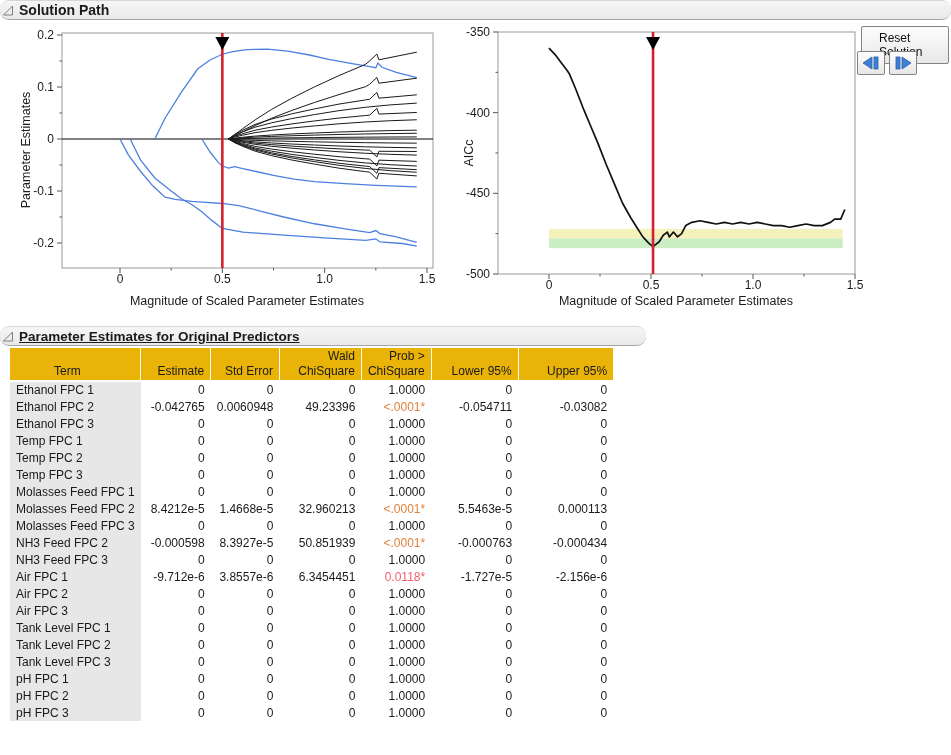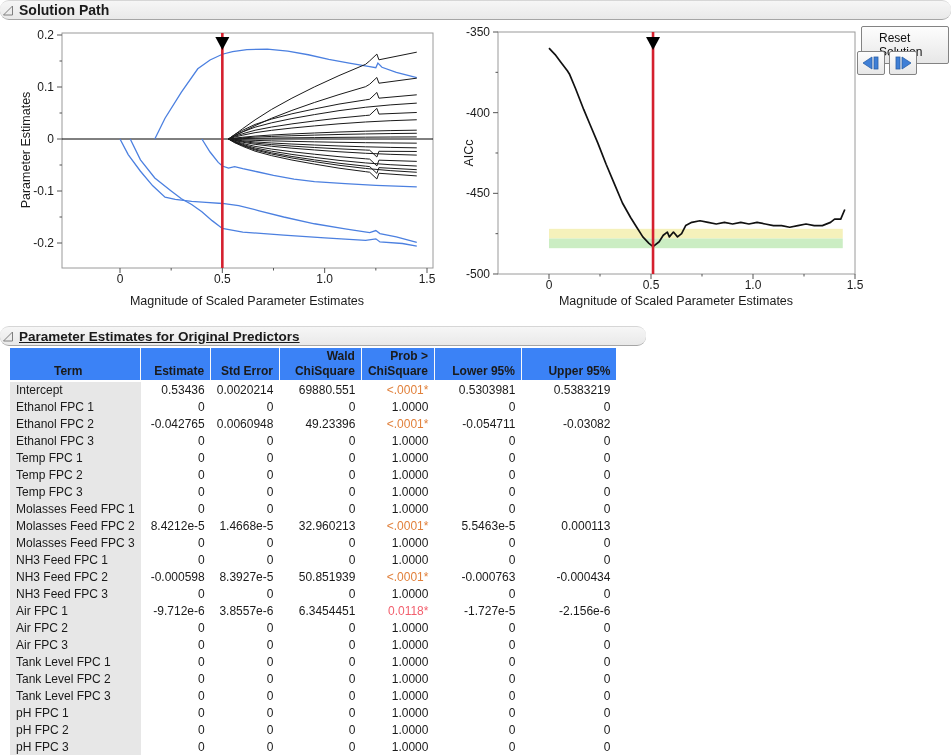--- a/index.html
+++ b/index.html
@@ -16,21 +16,21 @@
   .btn{position:absolute;box-sizing:border-box;background:linear-gradient(#fdfdfd,#e7e7e7);
        border:1px solid #838383;border-radius:2px;font-size:12px;color:#111;
        display:flex;align-items:center;justify-content:center;cursor:default;}
   #resetBtn{left:861px;top:26px;width:88px;height:38px;padding-left:17px;}
   #stepBack{left:857px;top:51px;width:28px;height:24px;}
   #stepFwd{left:889px;top:51px;width:28px;height:24px;}
   table.ptable{position:absolute;left:10px;top:348px;border-collapse:collapse;
        table-layout:fixed;font-size:12px;}
   .ptable th,.ptable td{padding:0 6px;height:17px;line-height:16px;white-space:nowrap;
        overflow:hidden;box-sizing:border-box;}
-  .ptable thead th{background:#3b82f6;font-weight:bold;text-align:right;vertical-align:bottom;
+  .ptable thead th{background:#eab308;font-weight:normal;text-align:right;vertical-align:bottom;
        height:33px;white-space:pre-line;border-left:1px solid #f9f9f9;border-bottom:2px solid #fff;
        line-height:15px;padding-bottom:1px;}
   .ptable thead th:first-child{text-align:left;border-left:none;padding-left:44px;}
   .ptable td{text-align:right;background:#fff;}
   .ptable td.term{background:#e7e7e7;text-align:left;}
   .sig-high{color:#e1813c;}
   .sig-med{color:#f2606e;}
 </style>
 </head>
 <body>
@@ -175,29 +175,20 @@
         <th>Wald
 ChiSquare</th>
         <th>Prob &gt;
 ChiSquare</th>
         <th>Lower 95%</th>
         <th>Upper 95%</th>
       </tr>
     </thead>
   <tbody id="tbodyRows">
       <tr>
-        <td class="term">Intercept</td>
-        <td>0.53436</td>
-        <td>0.0020214</td>
-        <td>69880.551</td>
-        <td class="sig-high">&lt;.0001*</td>
-        <td>0.5303981</td>
-        <td>0.5383219</td>
-      </tr>
-      <tr>
         <td class="term">Ethanol FPC 1</td>
         <td>0</td>
         <td>0</td>
         <td>0</td>
         <td>1.0000</td>
         <td>0</td>
         <td>0</td>
       </tr>
       <tr>
         <td class="term">Ethanol FPC 2</td>
@@ -265,29 +256,20 @@
       <tr>
         <td class="term">Molasses Feed FPC 3</td>
         <td>0</td>
         <td>0</td>
         <td>0</td>
         <td>1.0000</td>
         <td>0</td>
         <td>0</td>
       </tr>
       <tr>
-        <td class="term">NH3 Feed FPC 1</td>
-        <td>0</td>
-        <td>0</td>
-        <td>0</td>
-        <td>1.0000</td>
-        <td>0</td>
-        <td>0</td>
-      </tr>
-      <tr>
         <td class="term">NH3 Feed FPC 2</td>
         <td>-0.000598</td>
         <td>8.3927e-5</td>
         <td>50.851939</td>
         <td class="sig-high">&lt;.0001*</td>
         <td>-0.000763</td>
         <td>-0.000434</td>
       </tr>
       <tr>
         <td class="term">NH3 Feed FPC 3</td>

